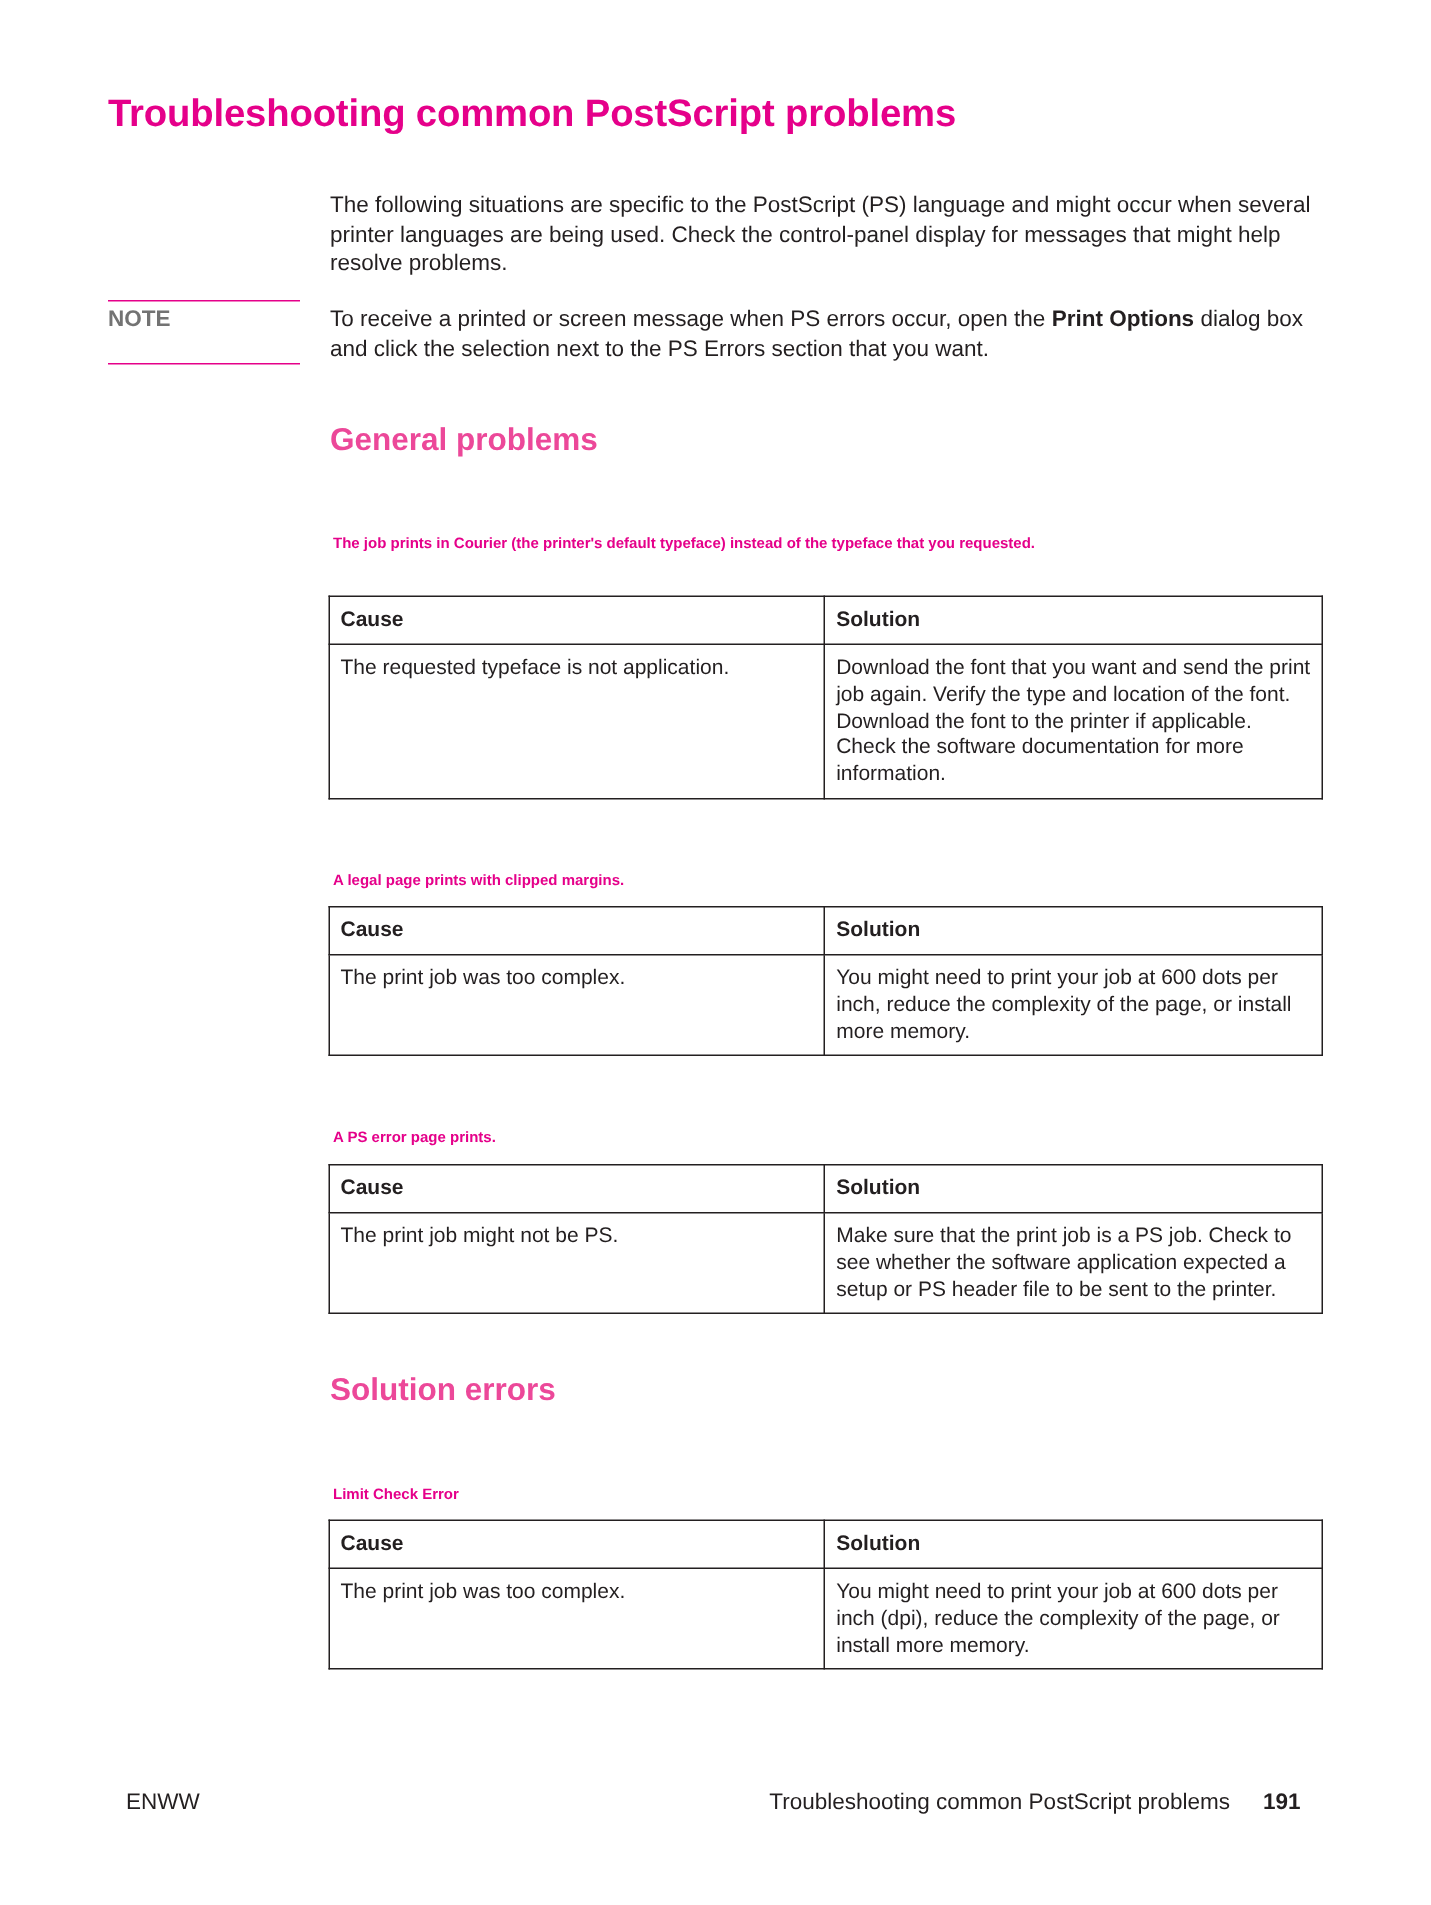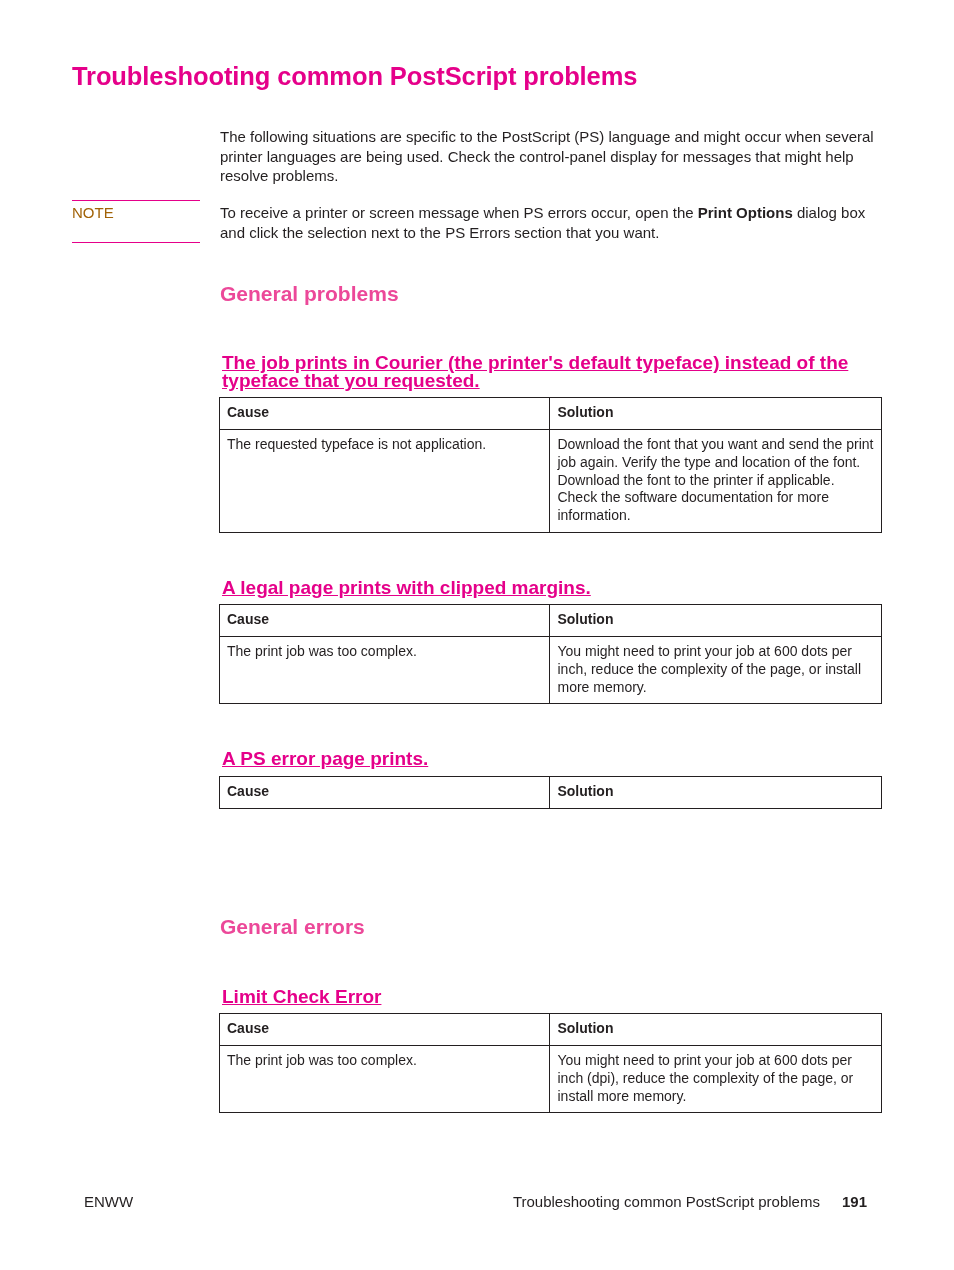--- a/index.html
+++ b/index.html
@@ -11,32 +11,32 @@
   .page-title {
     left: 72px; top: 62px; margin: 0;
     font-size: 25.5px; font-weight: bold; color: #e5008a; letter-spacing: -0.1px;
   }
   .intro {
     left: 220px; top: 127px; width: 670px; margin: 0;
     font-size: 15px; line-height: 19.5px;
   }
   .note-rule { left: 72px; width: 128px; height: 1px; background: #e5008a; }
   .note-label {
-    left: 72px; top: 204px; font-size: 15px; font-weight: normal; color: #a16207;
+    left: 72px; top: 204px; font-size: 15px; font-weight: bold; color: #737373;
   }
   .note-text {
     left: 220px; top: 203px; width: 670px; margin: 0;
     font-size: 15px; line-height: 19.5px;
   }
   .h2 {
     left: 220px; margin: 0; font-size: 21px; font-weight: bold; color: #ec4899;
   }
   .problem-title {
     left: 222px; width: 640px; margin: 0;
-    font-size: 19px; line-height: 18px; font-weight: bold; color: #e5008a; text-decoration: underline;
+    font-size: 10px; line-height: 18px; font-weight: bold; color: #e5008a;
   }
   table.ts {
     position: absolute; left: 219px; width: 663px;
     border-collapse: collapse; font-size: 14px; line-height: 17.8px;
   }
   table.ts th, table.ts td {
     border: 1.4px solid #231f20; vertical-align: top; text-align: left;
     padding: 6px 7px 7px 7px;
   }
   table.ts th { font-weight: bold; padding-top: 6px; padding-bottom: 7px; height: 18px; }
@@ -48,21 +48,21 @@
 </style>
 </head>
 <body>
 
 <h1 class="abs page-title">Troubleshooting common PostScript problems</h1>
 
 <p class="abs intro">The following situations are specific to the PostScript (PS) language and might occur when several printer languages are being used. Check the control-panel display for messages that might help resolve problems.</p>
 
 <div class="abs note-rule" style="top:200px;"></div>
 <div class="abs note-label">NOTE</div>
-<p class="abs note-text"><span>To receive a printer or screen message when PS errors occur, open the </span><b>Print Options</b><span> dialog box and click the selection next to the PS Errors section that you want.</span></p>
+<p class="abs note-text"><span>To receive a printed or screen message when PS errors occur, open the </span><b>Print Options</b><span> dialog box and click the selection next to the PS Errors section that you want.</span></p>
 <div class="abs note-rule" style="top:242px;"></div>
 
 <h2 class="abs h2" style="top:282px;">General problems</h2>
 
 <p class="abs problem-title" style="top:354px;">The job prints in Courier (the printer's default typeface) instead of the typeface that you requested.</p>
 <table class="ts" style="top:397px;">
   <colgroup>
       <col class="c1">
       <col class="c2">
     </colgroup>
@@ -100,24 +100,28 @@
 <table class="ts" style="top:776px;">
   <colgroup>
       <col class="c1">
       <col class="c2">
     </colgroup>
   <tbody>
       <tr>
     <th>Cause</th>
     <th>Solution</th>
   </tr>
+  <tr>
+    <td>The print job might not be PS.</td>
+    <td>Make sure that the print job is a PS job. Check to see whether the software application expected a setup or PS header file to be sent to the printer.</td>
+  </tr>
 </tbody>
   </table>
 
-<h2 class="abs h2" style="top:915px;">General errors</h2>
+<h2 class="abs h2" style="top:915px;">Solution errors</h2>
 
 <p class="abs problem-title" style="top:988px;">Limit Check Error</p>
 <table class="ts" style="top:1013px;">
   <colgroup>
       <col class="c1">
       <col class="c2">
     </colgroup>
   <tbody>
       <tr>
     <th>Cause</th>

